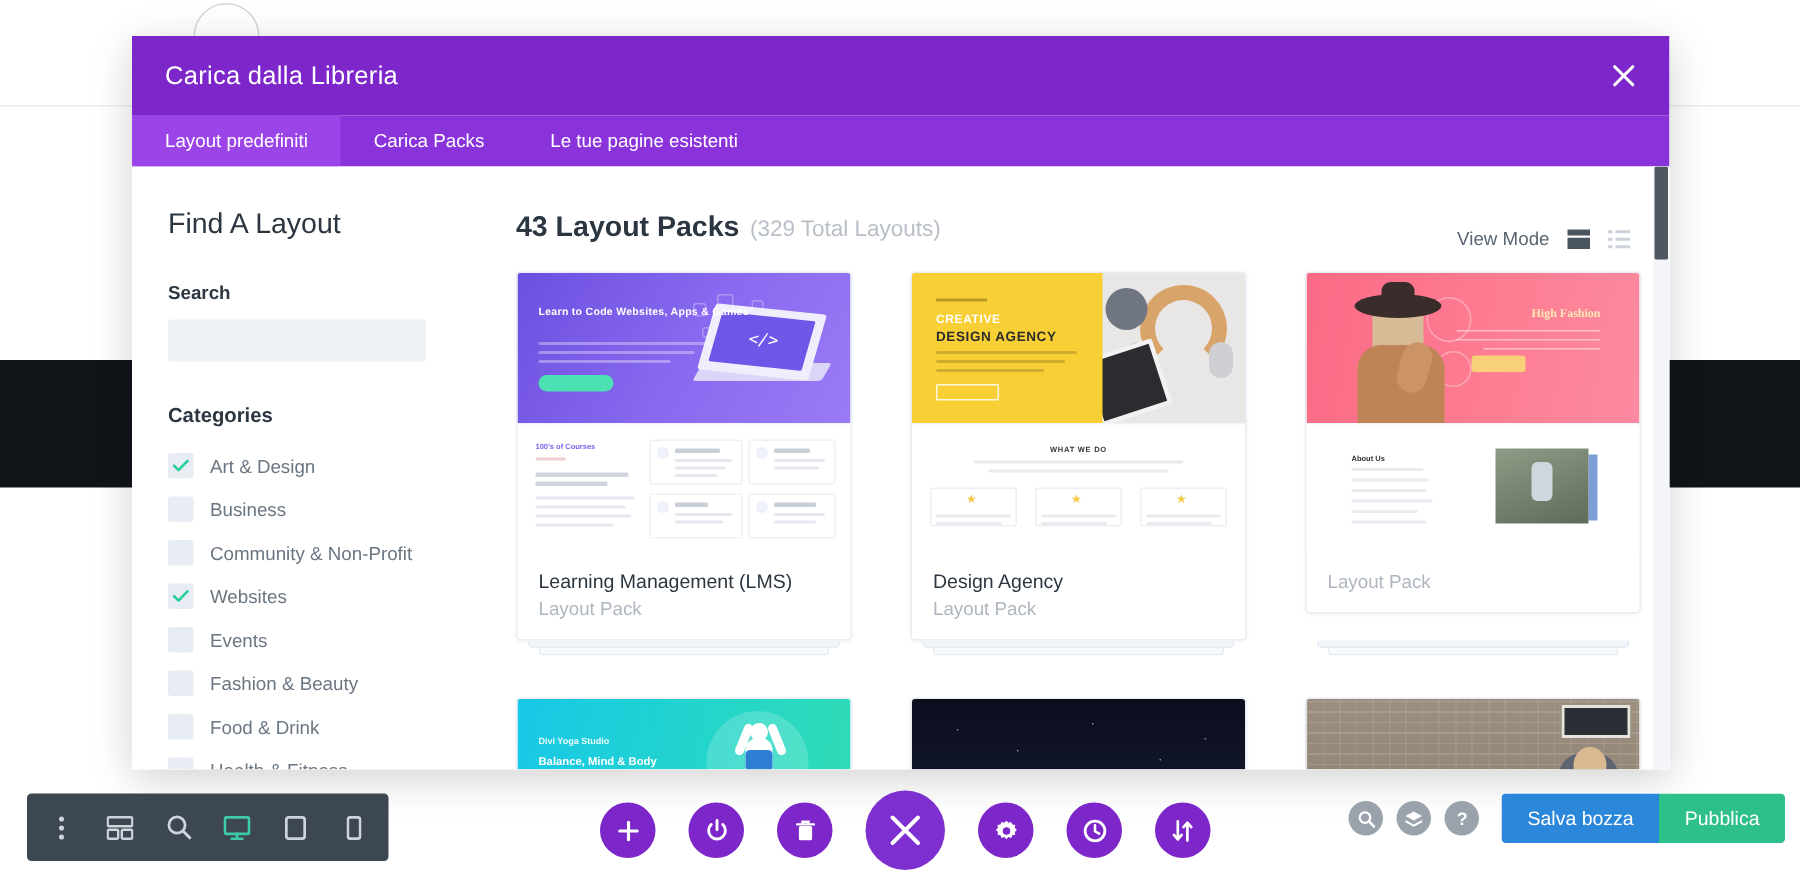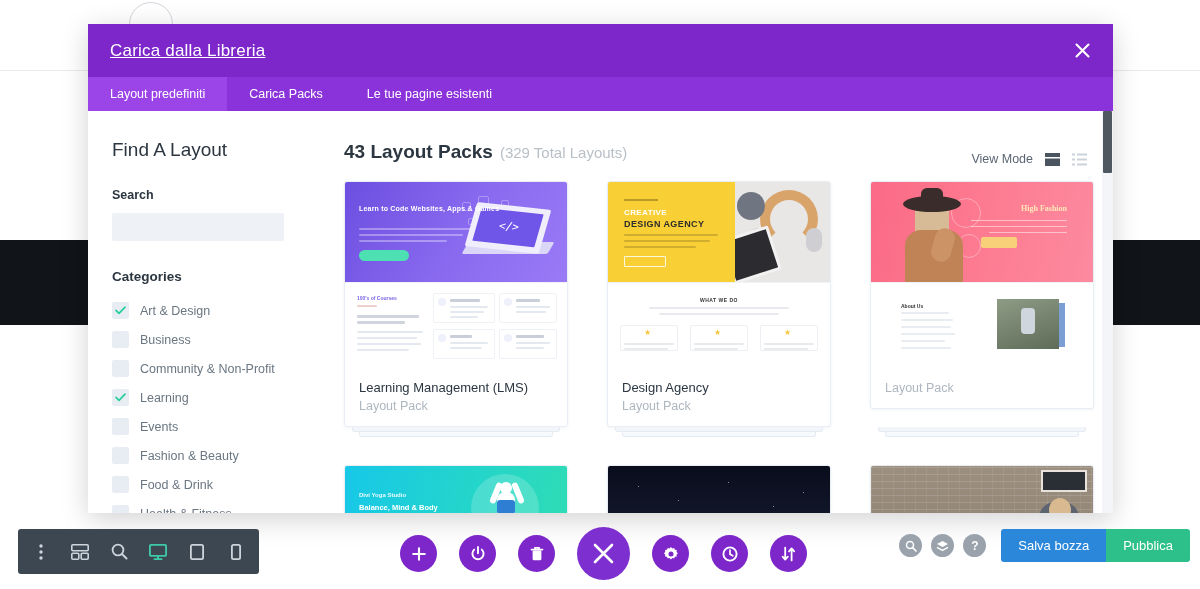--- a/index.html
+++ b/index.html
@@ -39,21 +39,20 @@
     height: 53px; flex: none;
     background: #7d26c9;
     display: flex; align-items: center;
     padding: 0 22px;
     position: relative;
   }
   .modal-title {
     color: #ffffff;
     font-size: 17px;
     letter-spacing: .2px;
-    text-decoration: underline;
   }
   .modal-close {
     position: absolute; right: 18px; top: 50%;
     transform: translateY(-50%);
     width: 26px; height: 26px;
     display: flex; align-items: center; justify-content: center;
     cursor: pointer;
   }
   .modal-close svg { display: block; }
 
@@ -368,21 +367,21 @@
         <li class="cat-item">
           <span class="cat-box"></span>
           <span class="cat-label">Community &amp; Non-Profit</span>
         </li>
         <li class="cat-item checked">
           <span class="cat-box">
               <svg width="11" height="9" viewBox="0 0 11 9">
                 <path d="M1 4.4 L4 7.4 L10 1.2" stroke="#25cf9a" stroke-width="1.7" fill="none" stroke-linecap="round" stroke-linejoin="round"></path>
               </svg>
             </span>
-          <span class="cat-label">Learning</span>
+          <span class="cat-label">Websites</span>
         </li>
         <li class="cat-item">
           <span class="cat-box"></span>
           <span class="cat-label">Events</span>
         </li>
         <li class="cat-item">
           <span class="cat-box"></span>
           <span class="cat-label">Fashion &amp; Beauty</span>
         </li>
         <li class="cat-item">

